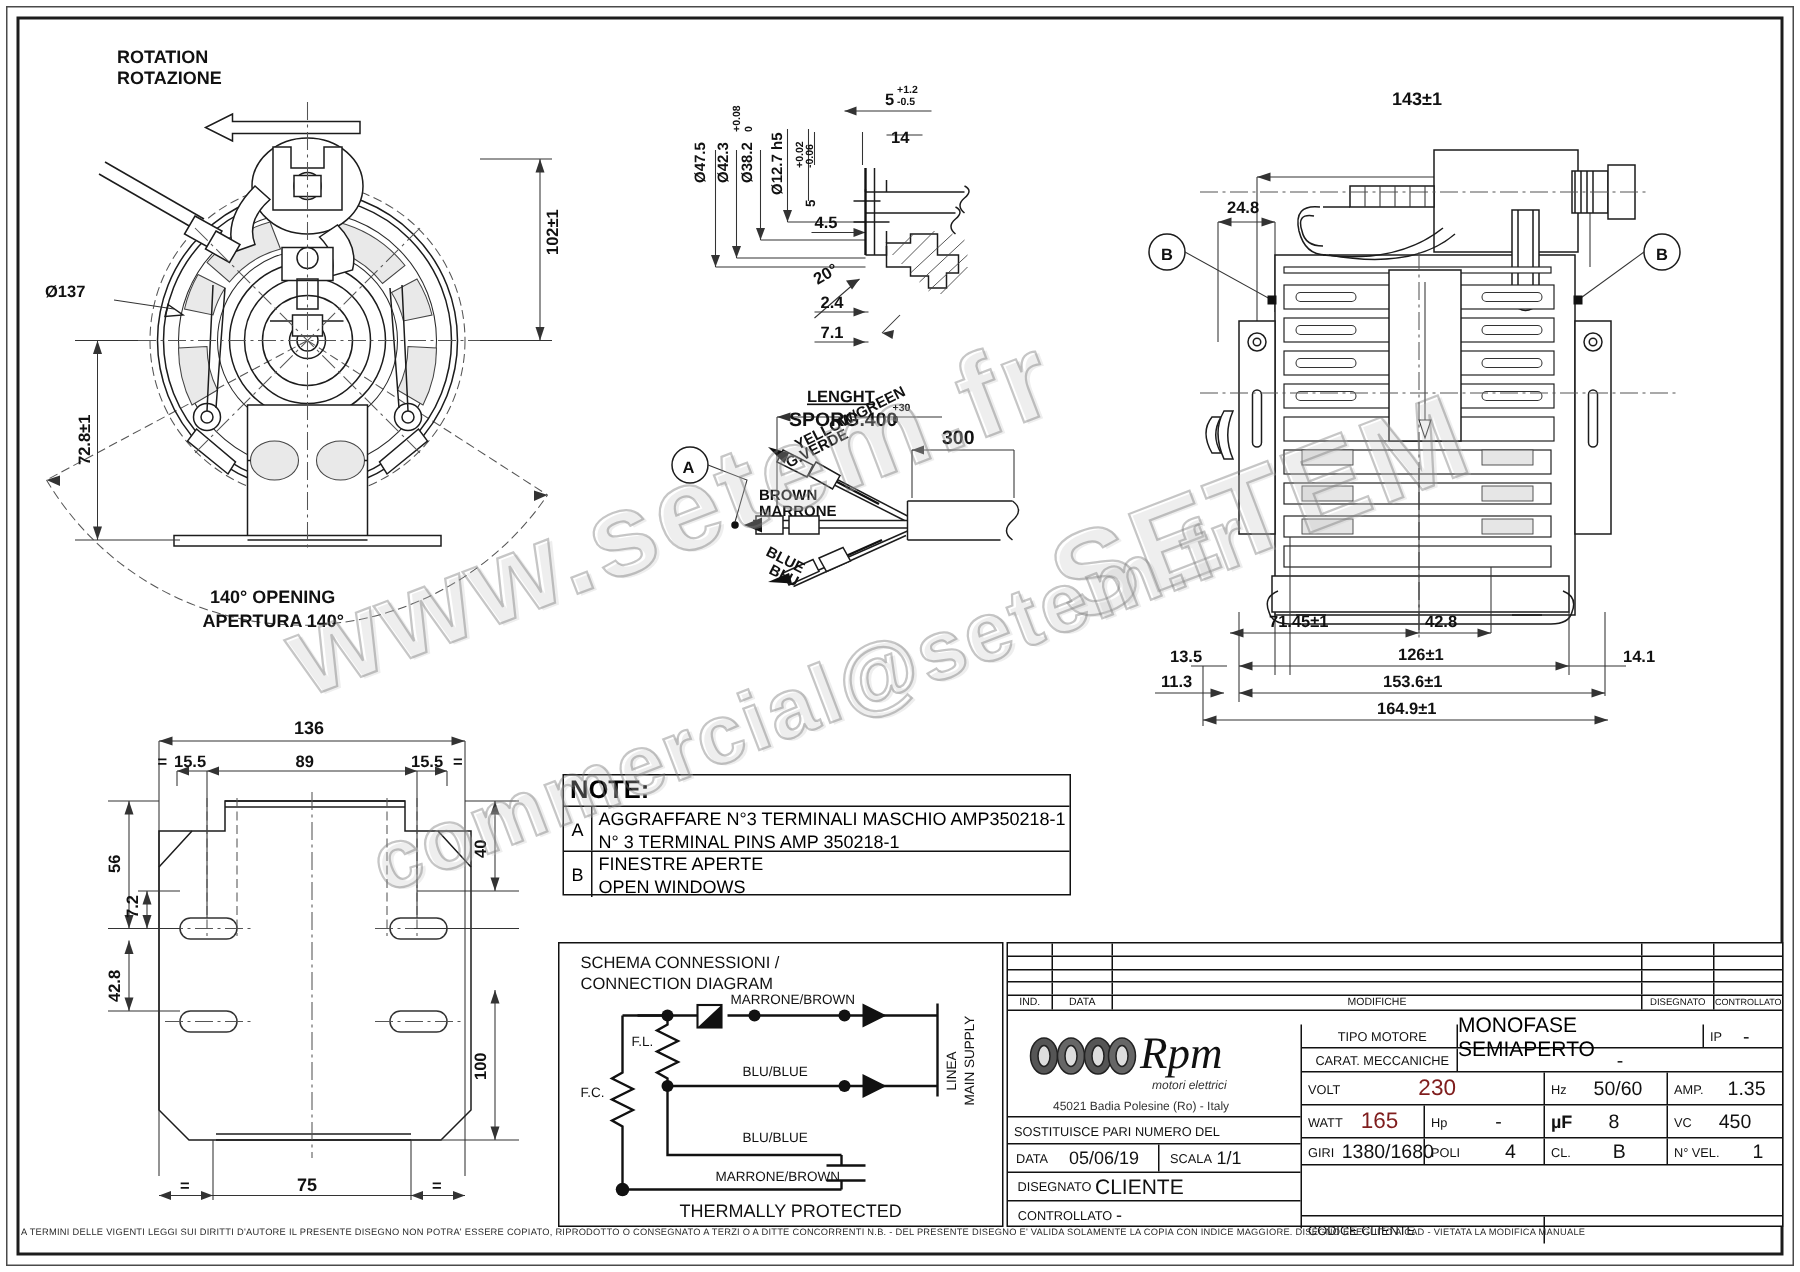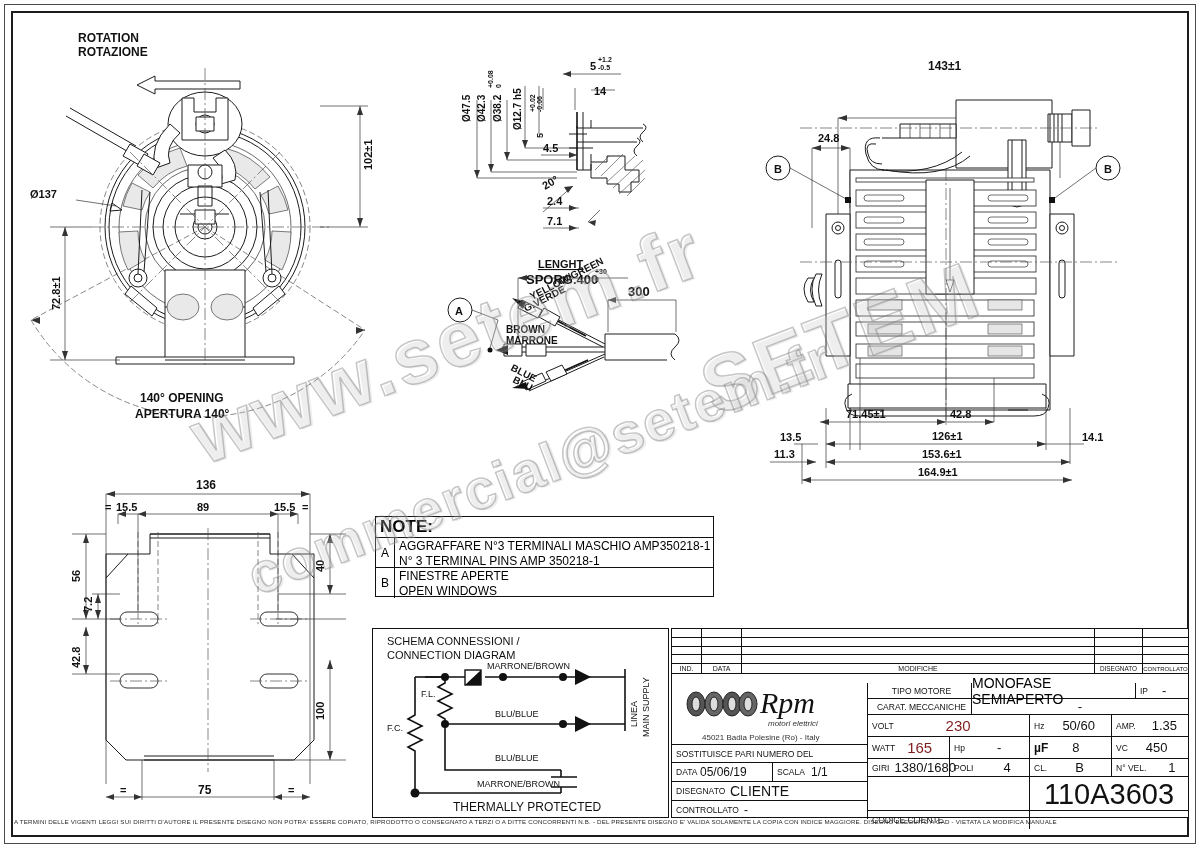--- a/index.html
+++ b/index.html
@@ -115,21 +115,21 @@
 
   .logo-cell { height:62px; border-bottom:1px solid #111; position:relative; }
   .logo-rpm {
     position:absolute; left:88px; top:3px;
     font-family:"Liberation Serif", serif; font-size:30px; font-style:italic; color:#111;
   }
   .logo-sub1 { position:absolute; left:96px; top:36px; font-size:8px; color:#333;font-style:italic; }
   .logo-sub2 { position:absolute; left:30px; top:50px; font-size:8px; color:#333; }
   .logo-coils { position:absolute; left:12px; top:8px; }
 
-  .tb-row { border-bottom:1px solid #111; display:flex; align-items:center; }
+  .tb-row { border-bottom:1px solid #111; display:flex; align-items:center;text-align:center; }
   .tb-row:last-child { border-bottom:none; }
   .tb-lbl { font-size:8.5px; color:#111; padding-left:4px; }
   .tb-val { font-size:14px; color:#111; }
   .tb-val-sm { font-size:12px; color:#111; }
   .sep-v { border-right:1px solid #111; height:100%; }
 
   .r-sost { height:18px; }
   .r-data { height:19px; }
   .r-dis  { height:19px; }
   .r-ctrl { height:18px; }
@@ -830,23 +830,20 @@
           </div>
           <div class="cell" style="flex:1">
             <span class="c-lab">N° VEL.</span>
             <span class="c-mid" style="margin-left:22px">1</span>
           </div>
         </div>
 
 
         <div class="rr" style="height:34px">
           <div class="cell" style="width:162px"></div>
-          <div class="cell" style="flex:1; justify-content:center">
-            <span class="codice-motore">110A3603</span>
-          </div>
         </div>
 
         <div class="rr" style="height:18px">
           <div class="cell" style="width:162px">
             <span class="c-lab">CODICE CLIENTE</span>
           </div>
           <div class="cell" style="flex:1"></div>
         </div>
 
       </div>

